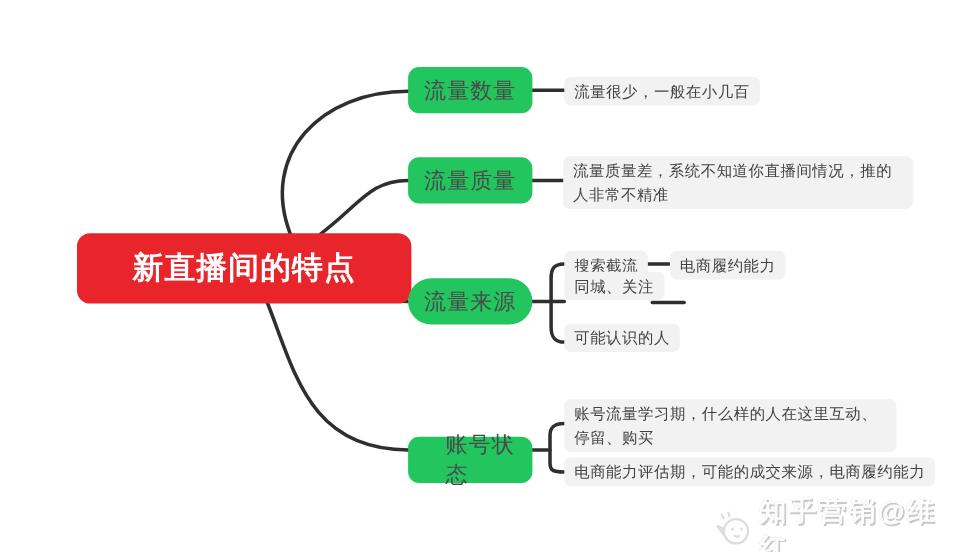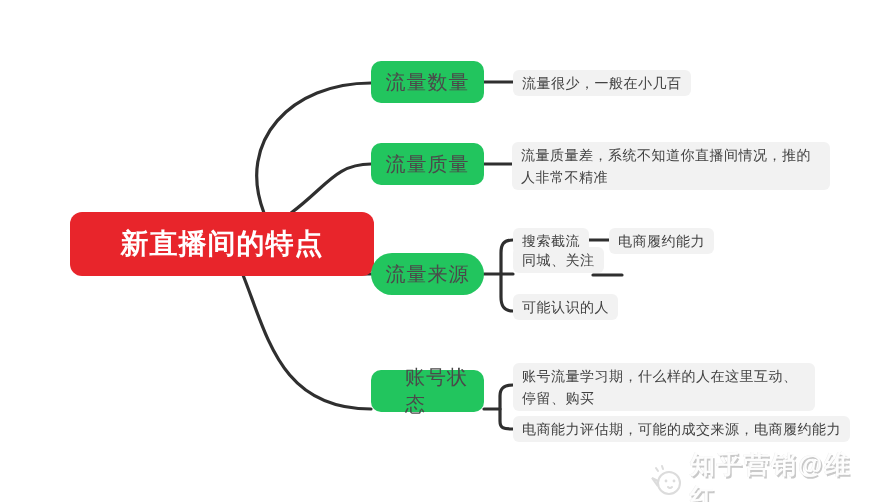--- a/index.html
+++ b/index.html
@@ -16,21 +16,21 @@
     color:#ffffff;font-size:28px;font-weight:bold;letter-spacing:1px;
   }
   .node-l1{
     width:113px;height:42px;background:#22c55e;border-radius:10px;
     display:flex;align-items:center;justify-content:center;
     color:#4a4a4a;font-size:20px;letter-spacing:1px;
   }
   #n1{left:371px;top:61px;}
   #n2{left:371px;top:143px;}
   #n3{left:371px;top:253px;border-radius:21px;}
-  #n4{left:371px;top:370px;padding-left:34px;}
+  #n4{left:371px;top:397px;padding-left:34px;}
   .node-leaf{
     background:#f2f2f2;border-radius:6px;color:#424242;
     font-size:14px;line-height:22px;padding:2px 9px;letter-spacing:0.5px;
   }
   .nowrap{white-space:nowrap;}
   #leaf1{left:513px;top:70px;}
   #leaf2{left:512px;top:142px;width:318px;}
   #c31{left:513px;top:228px;}
   #c31leaf{left:609px;top:228px;}
   #c32{left:513px;top:247px;}

